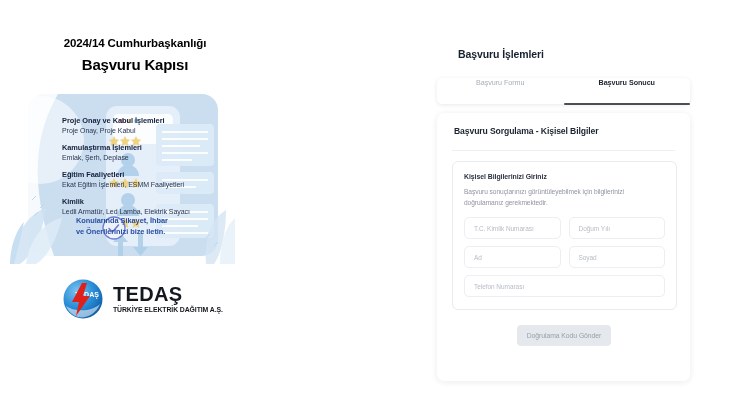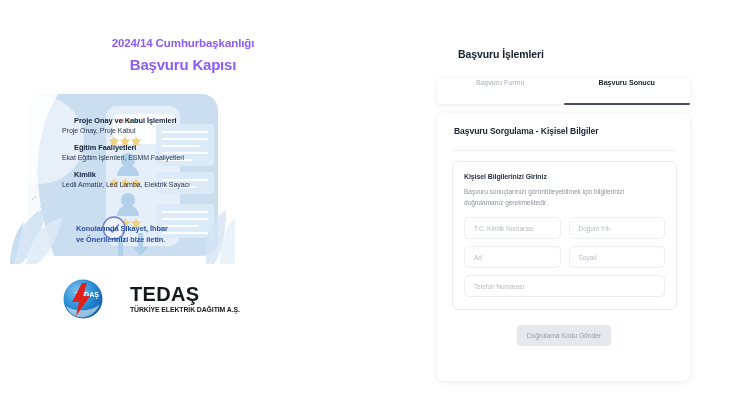--- a/index.html
+++ b/index.html
@@ -20,23 +20,22 @@
     position: absolute;
     left: 0; top: 0;
     width: 300px; height: 396px;
   }
 
   .promo-title {
     position: absolute;
     left: 0; top: 36px;
     width: 270px;
     text-align: center;
-    color: #8b5cf6;
+    color: #000000;
     line-height: 1.32;
-    padding-left: 48px;
   }
   .promo-title .l1,
   .promo-title .l2 {
     display: block;
     font-size: 11.5px;
     font-weight: bold;
     letter-spacing: -0.1px;
   }
   .promo-title .l3 {
     display: block;
@@ -60,50 +59,48 @@
     width: 175px;
   }
   .svc-item { margin-bottom: 7.5px; }
   .svc-item .svc-h {
     display: block;
     font-size: 7.4px;
     font-weight: bold;
     color: #15213d;
     letter-spacing: -0.05px;
     line-height: 1.25;
-    margin-left: 12px;
   }
   .svc-item .svc-s {
     display: block;
     font-size: 7px;
     color: #2a3550;
     letter-spacing: -0.05px;
     line-height: 1.3;
     margin-top: 1px;
   }
   .illus-cta {
     position: absolute;
     left: 66px; top: 128px;
     width: 140px;
     font-size: 7.4px;
     font-weight: bold;
     color: #2b4fa0;
     line-height: 1.45;
     letter-spacing: -0.05px;
-    margin-top: 8px;
   }
   .illus-cta span { display: block; }
 
   
   .logo-block {
     position: absolute;
     left: 62px; top: 278px;
     display: flex;
     align-items: center;
-    gap: 26px;
+    gap: 9px;
   }
   .logo-mark { width: 42px; height: 42px; flex: none; }
   .logo-words { line-height: 1; }
   .logo-words .brand {
     display: block;
     font-size: 20px;
     font-weight: bold;
     color: #14181f;
     letter-spacing: 0.3px;
   }
@@ -361,20 +358,24 @@
         </g>
       </g>
     </svg>
 
     <div class="illus-text">
       <div class="svc-item">
         <span class="svc-h">Proje Onay ve Kabul İşlemleri</span>
         <span class="svc-s">Proje Onay, Proje Kabul</span>
       </div>
       <div class="svc-item">
+        <span class="svc-h">Kamulaştırma İşlemleri</span>
+        <span class="svc-s">Emlak, Şerh, Deplase</span>
+      </div>
+      <div class="svc-item">
         <span class="svc-h">Eğitim Faaliyetleri</span>
         <span class="svc-s">Ekat Eğitim İşlemleri, ESMM Faaliyetleri</span>
       </div>
       <div class="svc-item">
         <span class="svc-h">Kimlik</span>
         <span class="svc-s">Ledli Armatür, Led Lamba, Elektrik Sayacı</span>
       </div>
     </div>
 
     <div class="illus-cta">

